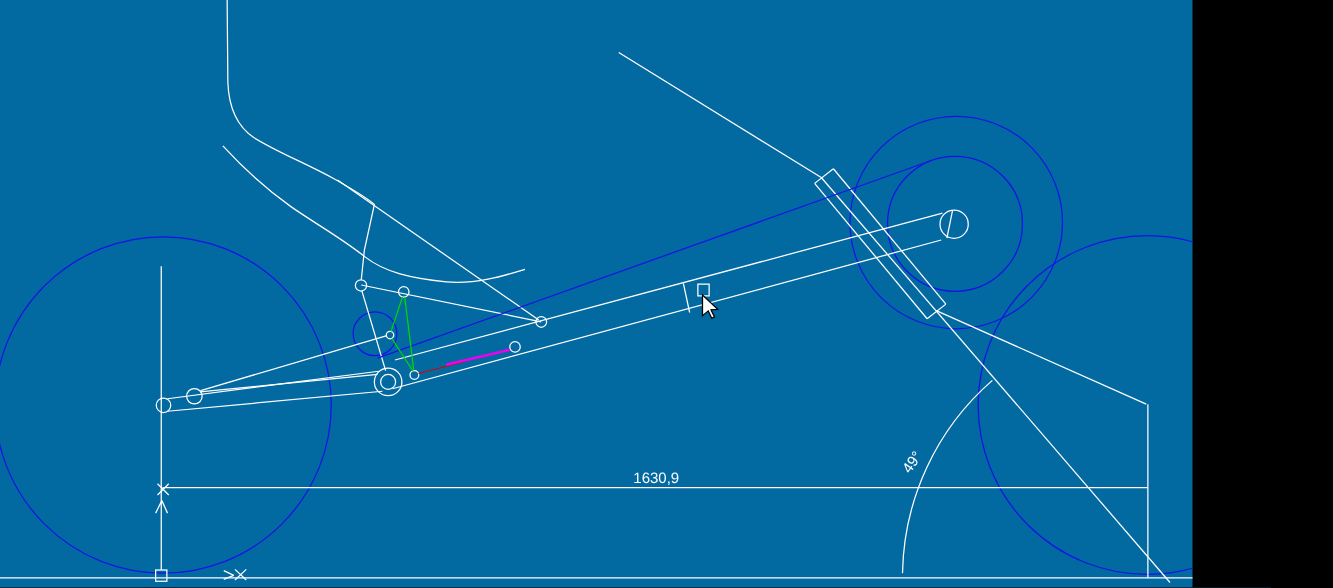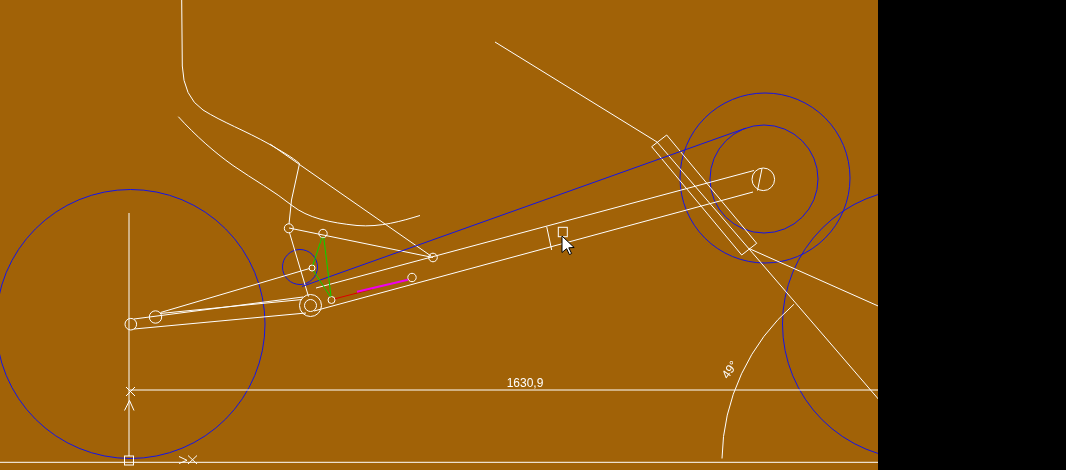--- a/index.html
+++ b/index.html
@@ -1,16 +1,16 @@
 <!DOCTYPE html>
 <html><head>
 <meta charset="utf-8">
 <style>
   html,body{margin:0;padding:0;background:#000;}
-  #stage{position:relative;width:878px;height:470px;background:#a16207;overflow:hidden;}
+  #stage{position:relative;width:954px;height:470px;background:#0369a1;overflow:hidden;}
   svg{display:block;}
   text{font-family:"Liberation Sans","DejaVu Sans",sans-serif;fill:#fff;}
 </style>
 </head>
 <body>
 
 <div id="stage">
   <svg id="canvas" width="1066" height="470" viewBox="0 0 1066 470" xmlns="http://www.w3.org/2000/svg">
       <circle cx="130.5" cy="324" r="134.5" fill="none" stroke="#1414e6" stroke-width="1"></circle>
       <circle cx="918" cy="324" r="135.5" fill="none" stroke="#1414e6" stroke-width="1"></circle>

